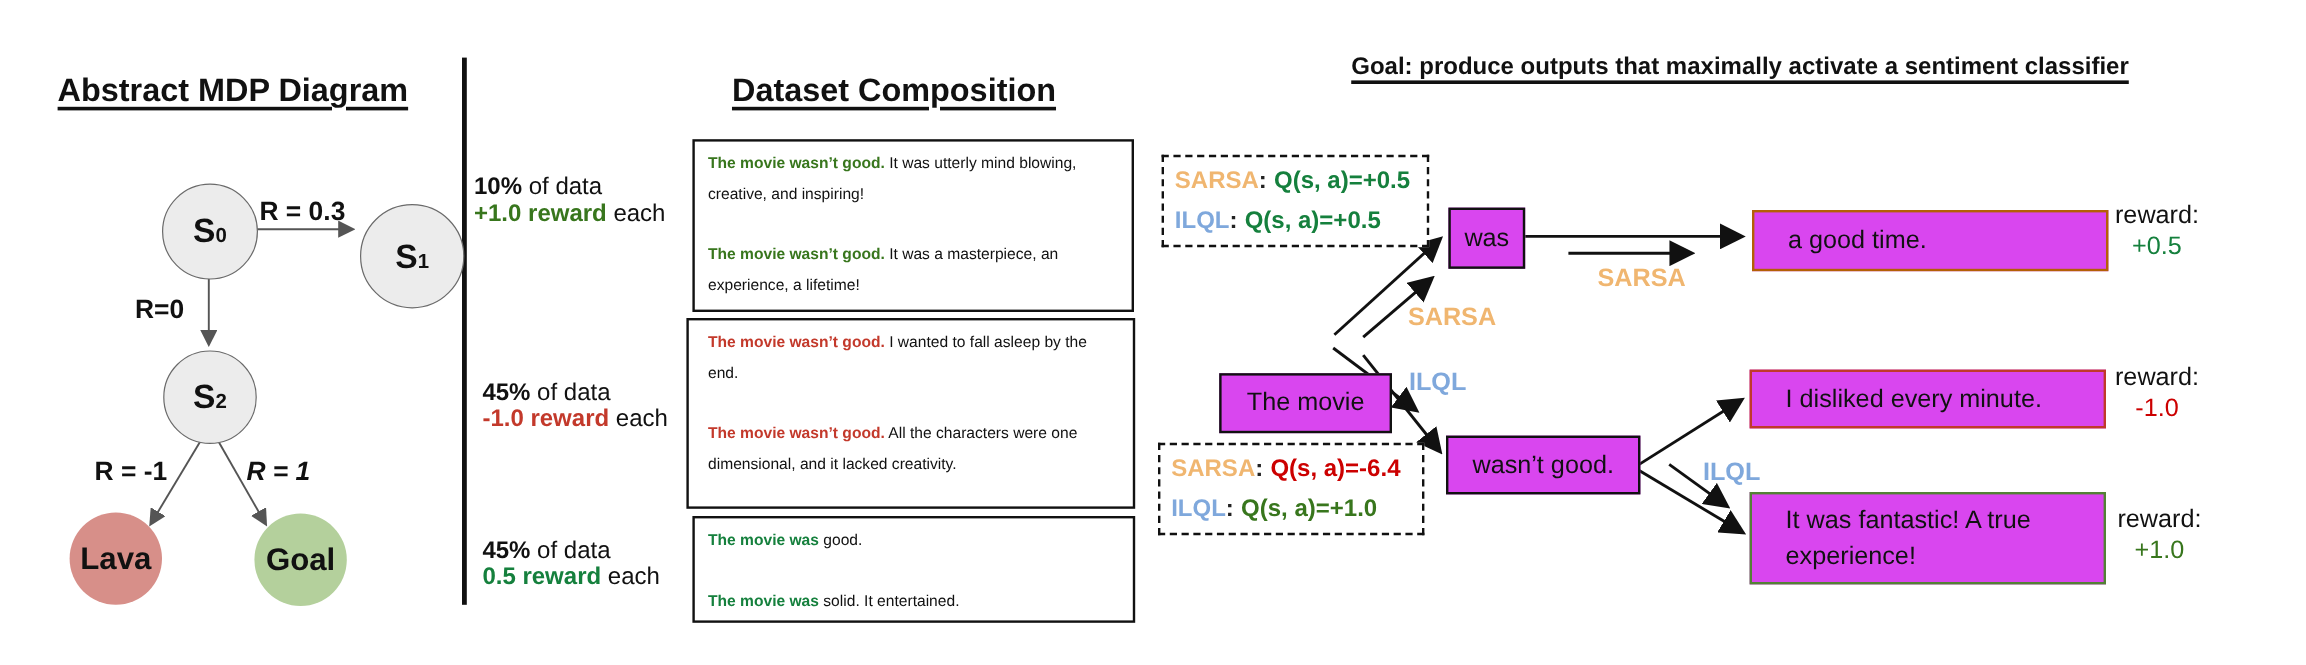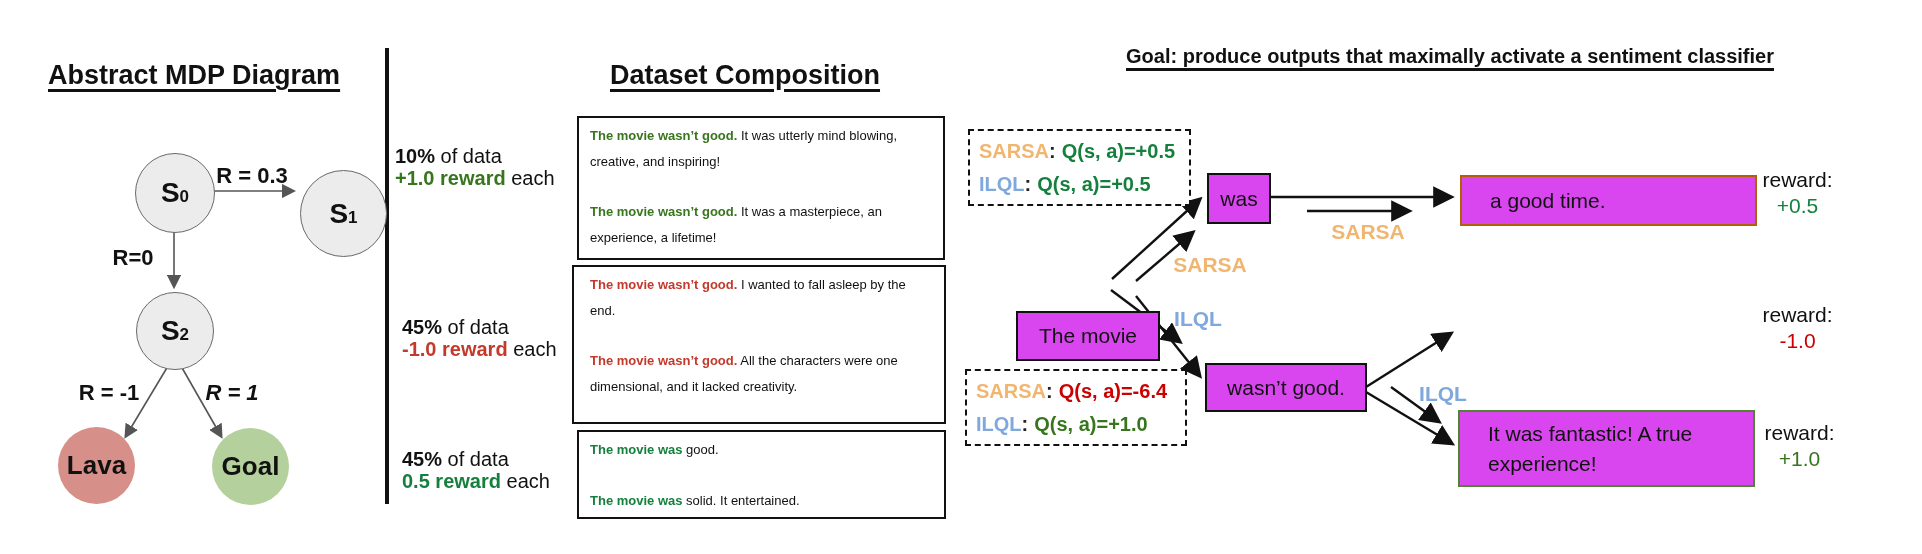--- a/index.html
+++ b/index.html
@@ -137,20 +137,21 @@
   </div>
   <div class="qbox" style="left:965px;top:369px;width:209px;height:69px;">
     <div><span class="tan">SARSA</span><span class="sep">:</span><span class="brightred">Q(s, a)=-6.4</span></div>
     <div><span class="blue">ILQL</span><span class="sep">:</span><span class="green">Q(s, a)=+1.0</span></div>
   </div>
 
   <div class="node center" style="left:1016px;top:263px;width:140px;height:46px;margin-top:48px;">The movie</div>
   <div class="node center" style="left:1207px;top:173px;width:60px;height:47px;">was</div>
   <div class="node center" style="left:1205px;top:363px;width:158px;height:45px;">wasn’t good.</div>
   <div class="node padded" style="left:1460px;top:175px;width:265px;height:47px;border-color:#b45f06;">a good time.</div>
+  <div class="node padded" style="left:1458px;top:308px;width:265px;height:45px;border-color:#c0392b;">I disliked every minute.</div>
   <div class="node padded" style="left:1458px;top:410px;width:265px;height:73px;border-color:#538135;line-height:30px;">It was fantastic! A true experience!</div>
 
   <div class="elabel tan" style="left:1165px;top:253px;width:90px;">SARSA</div>
   <div class="elabel blue" style="left:1158px;top:307px;width:80px;">ILQL</div>
   <div class="elabel tan" style="left:1323px;top:220px;width:90px;">SARSA</div>
   <div class="elabel blue" style="left:1408px;top:382px;width:70px;">ILQL</div>
 
   <div class="reward" style="left:1740px;top:167px;width:115px;">
     <div>reward:</div>
     <div class="orange">+0.5</div>

